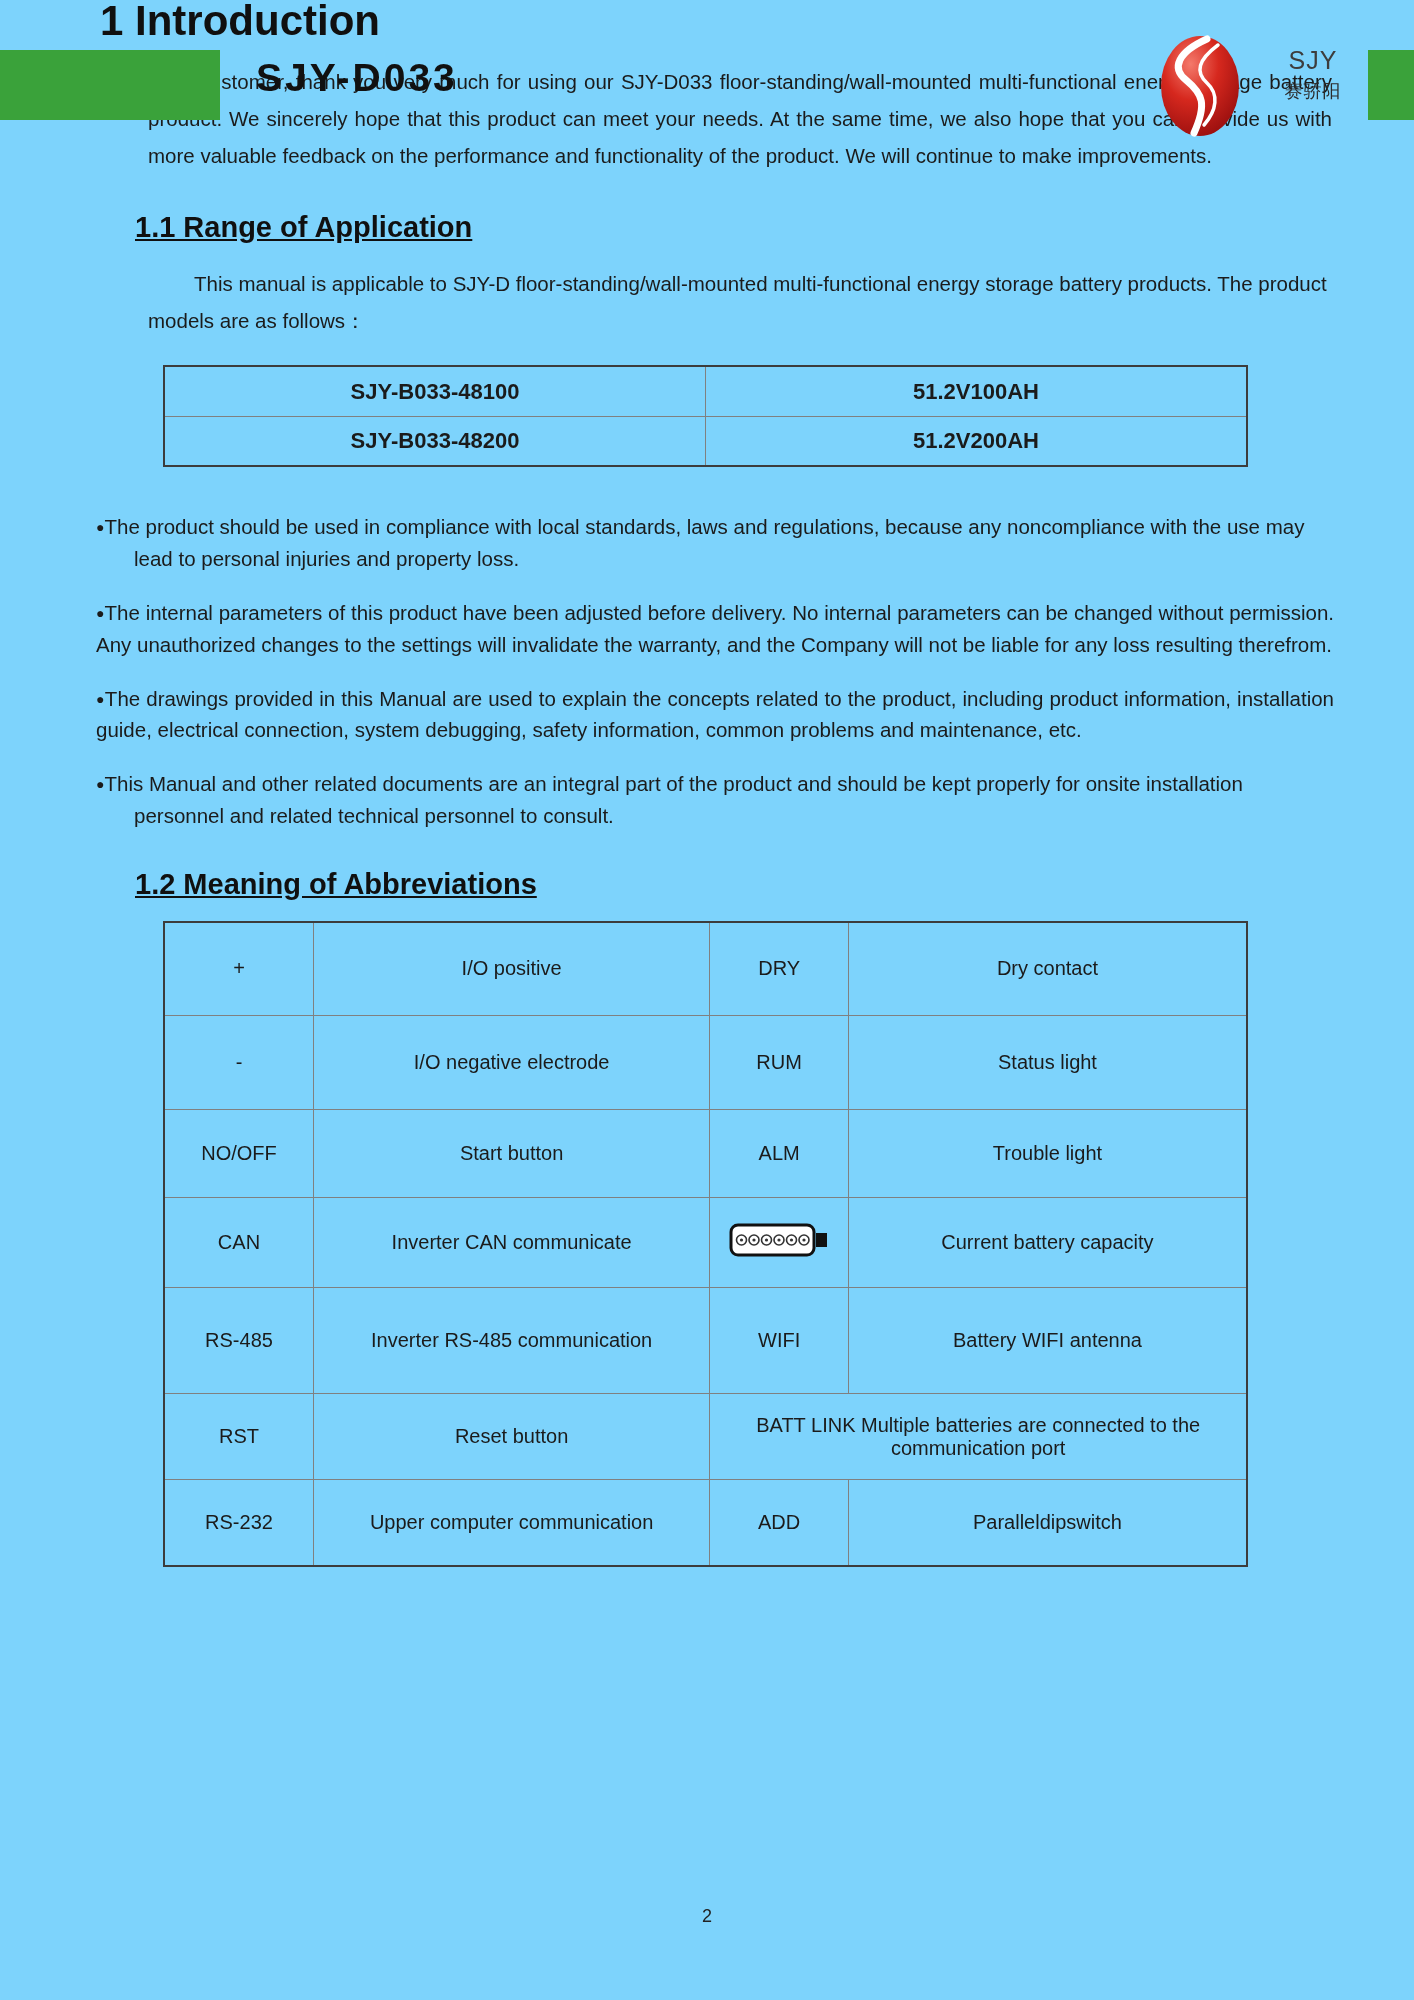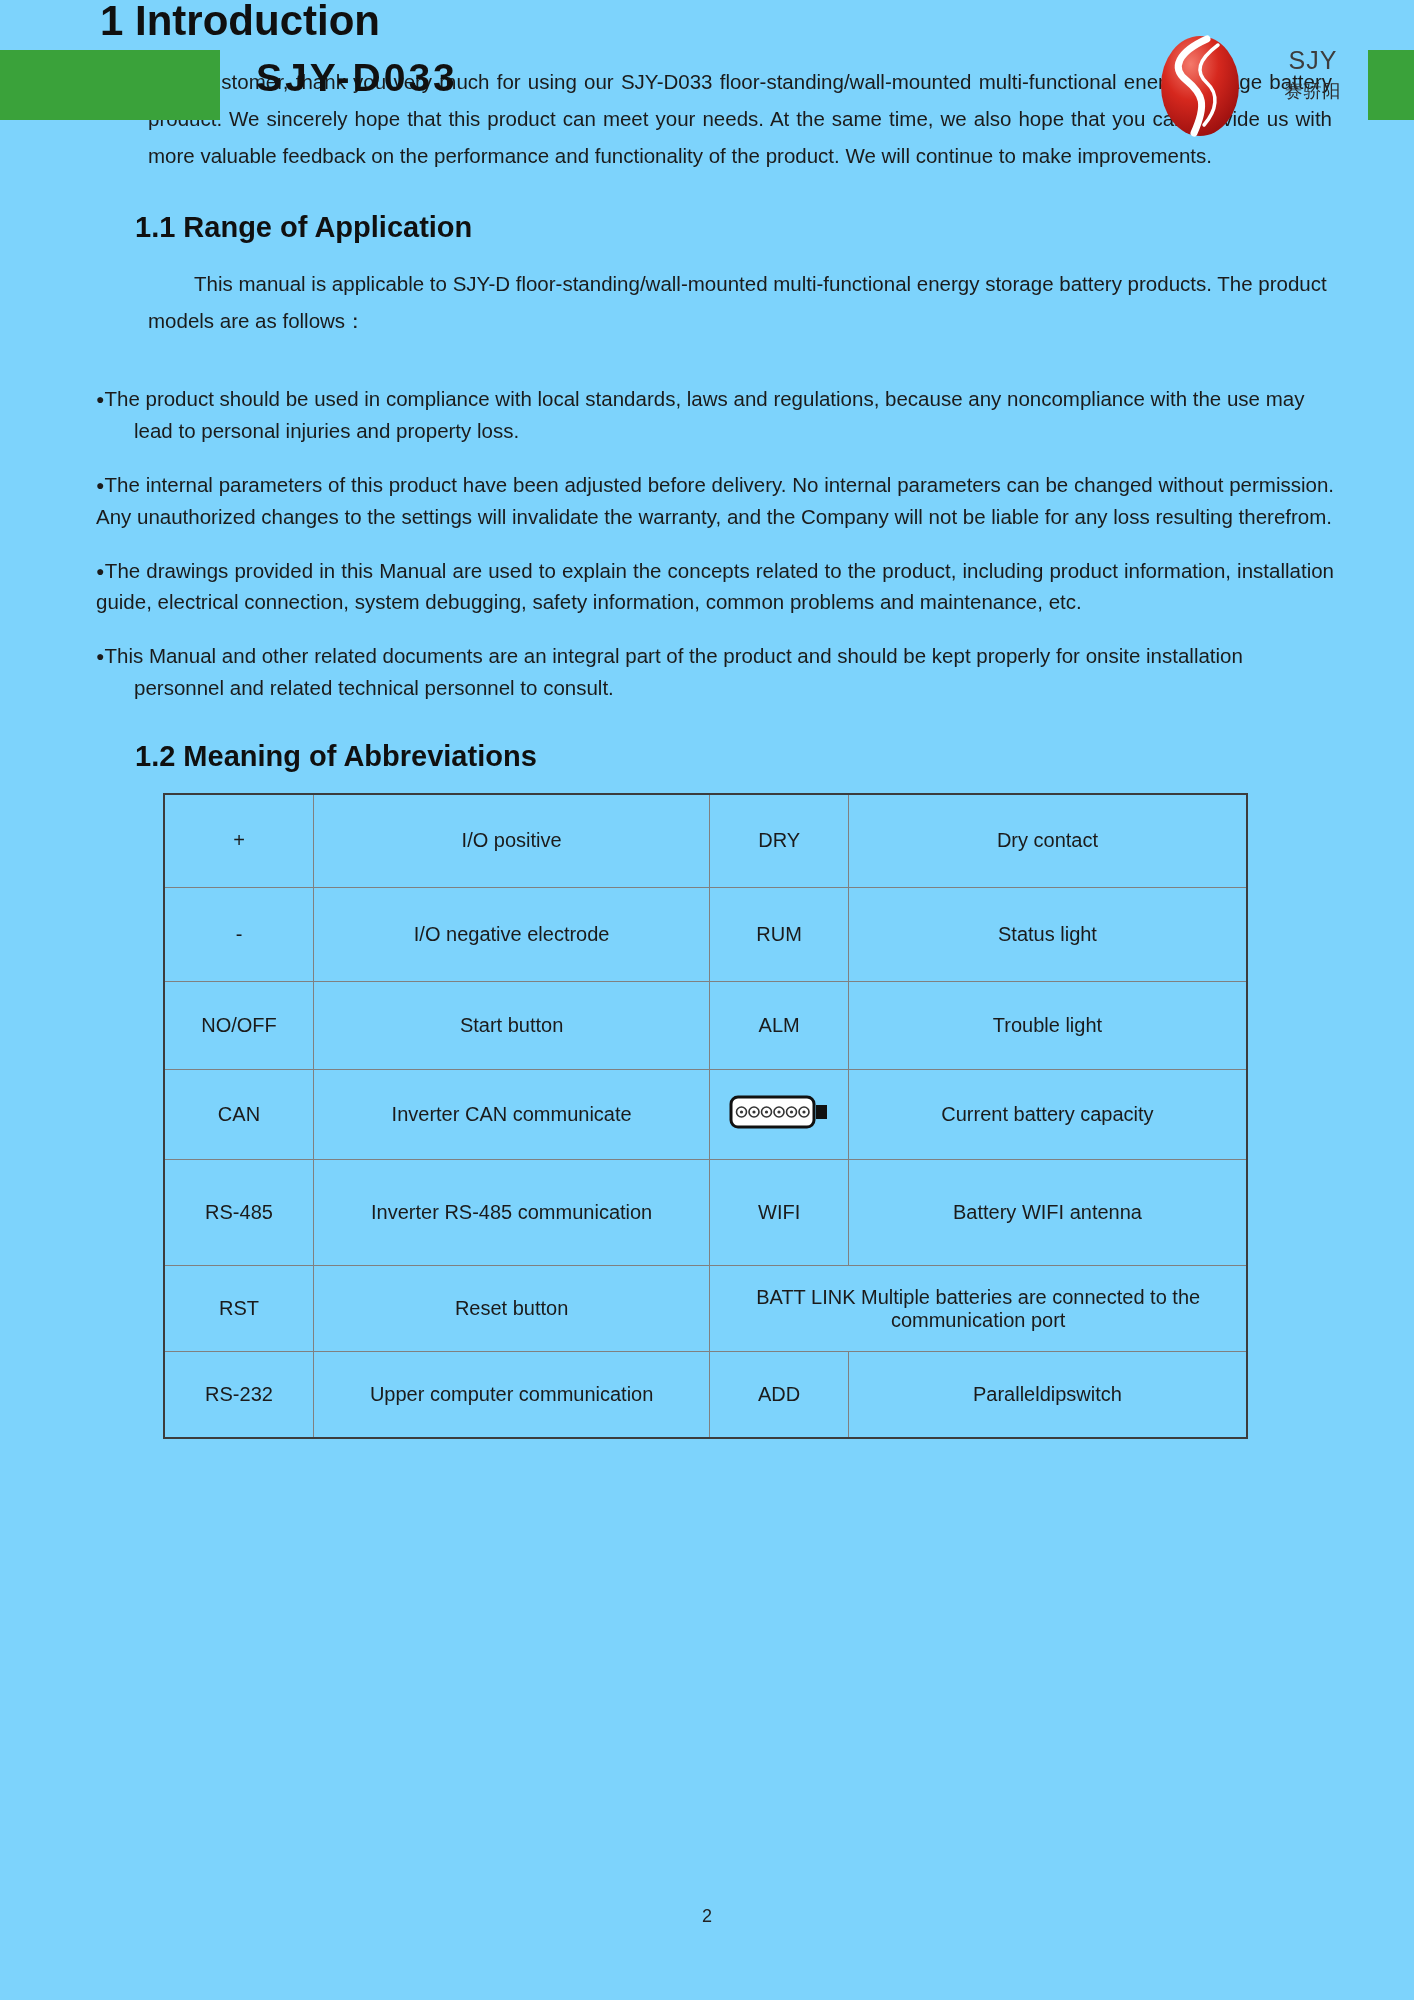--- a/index.html
+++ b/index.html
@@ -22,21 +22,21 @@
   .brand-latin   { font-size:25px; color:#3d3d3d; letter-spacing:1px; }
   .brand-chinese { font-size:18px; font-weight:400; color:#2b2b2b; margin-top:4px; letter-spacing:1px; }
 
   
   .content { }
   h1.h-intro { margin-left:100px; font-size:42px; line-height:1; font-weight:700; color:#101010; }
   .para {
     margin:22px 82px 0 148px; font-size:20.5px; line-height:1.8;
     text-align:justify; color:#1b1b1b;
   }
-  h2.h-sub { margin:38px 0 0 135px; font-size:29px; line-height:1; font-weight:700; color:#101010; }
+  h2.h-sub { margin:38px 0 0 135px; font-size:29px; line-height:1; font-weight:700; color:#101010;text-decoration:underline; }
   .para-indent {
     margin:24px 82px 0 148px; font-size:20.5px; line-height:1.8;
     text-indent:46px; text-align:left;
   }
 
   
   table.doc-table {
     margin:26px 0 0 163px; width:1085px; border-collapse:collapse;
     border:2px solid #3c3c3c;
   }
@@ -102,20 +102,32 @@
   <div class="content">
 
     <h1 class="h-intro">1 Introduction</h1>
 
     <p class="para">Dear customer, thank you very much for using our SJY-D033 floor-standing/wall-mounted multi-functional energy storage battery product. We sincerely hope that this product can meet your needs. At the same time, we also hope that you can provide us with more valuable feedback on the performance and functionality of the product. We will continue to make improvements.</p>
 
     <h2 class="h-sub">1.1 Range of Application</h2>
 
     <p class="para-indent">This manual is applicable to SJY-D floor-standing/wall-mounted multi-functional energy storage battery products. The product models are as follows：</p>
 
+    <table class="doc-table models">
+      <tbody>
+        <tr>
+          <td class="model-col">SJY-B033-48100</td>
+          <td>51.2V100AH</td>
+        </tr>
+        <tr>
+          <td class="model-col">SJY-B033-48200</td>
+          <td>51.2V200AH</td>
+        </tr>
+      </tbody>
+    </table>
 
     <ul class="bullets">
       <li class="hang"><span class="bullet-dot">●</span><span>The product should be used in compliance with local standards, laws and regulations, because any noncompliance with the use may lead to personal injuries and property loss.</span></li>
       <li class="just"><span class="bullet-dot">●</span><span>The internal parameters of this product have been adjusted before delivery. No internal parameters can be changed without permission. Any unauthorized changes to the settings will invalidate the warranty, and the Company will not be liable for any loss resulting therefrom.</span></li>
       <li class="just"><span class="bullet-dot">●</span><span>The drawings provided in this Manual are used to explain the concepts related to the product, including product information, installation guide, electrical connection, system debugging, safety information, common problems and maintenance, etc.</span></li>
       <li class="hang"><span class="bullet-dot">●</span><span>This Manual and other related documents are an integral part of the product and should be kept properly for onsite installation personnel and related technical personnel to consult.</span></li>
     </ul>
 
     <h2 class="h-sub">1.2 Meaning of Abbreviations</h2>
 

